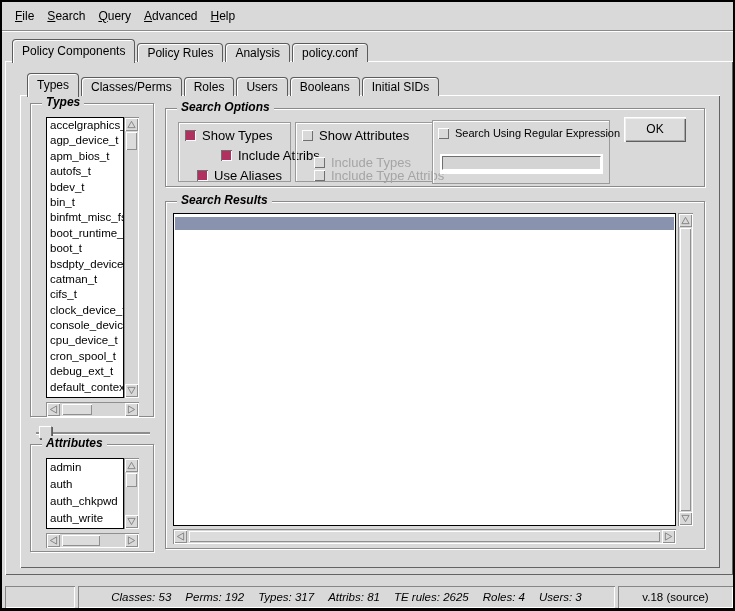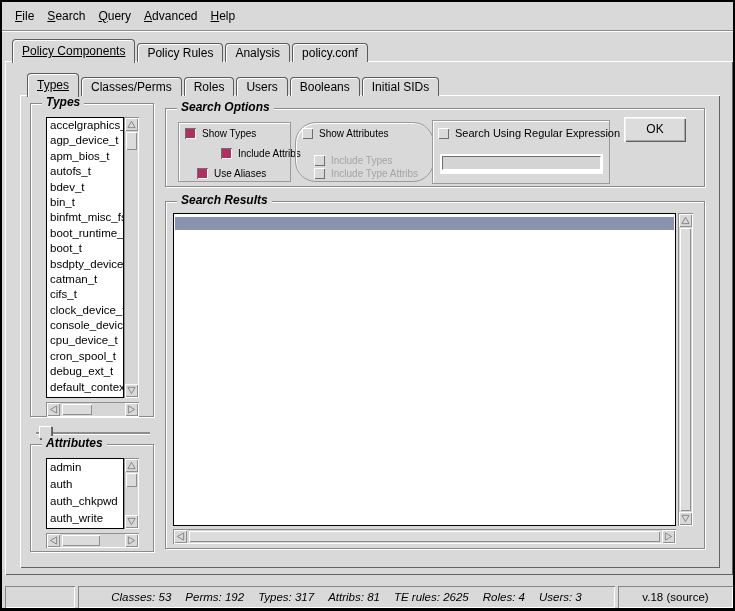--- a/index.html
+++ b/index.html
@@ -19,21 +19,21 @@
   .tabrow { position:absolute; display:flex; align-items:flex-end; }
   .main-tabrow { left:10px; top:36px; height:24px; z-index:5; }
   .sub-tabrow  { left:25px; top:70px; height:24px; z-index:5; }
   .tab {
     background:#d9d9d9; padding:0 9px; height:19px; line-height:18px;
     border:1px solid #5c5c5c; border-bottom:none;
     border-top-left-radius:4px; border-top-right-radius:4px;
     box-shadow:inset 1px 1px 0 #ffffff; margin-right:2px; cursor:default;
     white-space:nowrap;
   }
-  .tab.active { height:24px; line-height:22px; margin-bottom:-1px; z-index:6;text-decoration:underline; }
+  .tab.active { height:24px; line-height:22px; margin-bottom:-1px; z-index:6; }
   
   .page { position:absolute; background:#d9d9d9;
     box-shadow:inset 1px 1px 0 #ffffff, inset -1px -1px 0 #636363; }
   .main-page { left:3px; top:59px; width:728px; height:514px; }
   .sub-page  { left:18px; top:93px; width:700px; height:473px; }
   
   .lframe { position:absolute; border:1px solid #8a8a8a;
     box-shadow:inset 1px 1px 0 #ffffff, 1px 1px 0 #ffffff; }
   .lframe > .lbl { position:absolute; top:-9px; left:11px; background:#d9d9d9;
     padding:0 4px; font-weight:bold; font-style:italic; font-size:12px; white-space:nowrap; }
@@ -58,21 +58,21 @@
   .tri { width:9px; height:9px; display:block; }
   .tri polygon { fill:#d9d9d9; stroke:#7f7f7f; stroke-width:1; }
   .tri.down { transform:rotate(180deg); } .tri.left { transform:rotate(-90deg); }
   .tri.right { transform:rotate(90deg); }
   
   .cbrow { position:absolute; display:flex; align-items:center; white-space:nowrap; }
   .cbrow .box { width:11px; height:11px; background:#d9d9d9; flex:0 0 11px;
     box-shadow:inset 1px 1px 0 #ffffff, inset -1px -1px 0 #6f6f6f; margin-right:6px; }
   .cbrow.on .box { background:#b03060;
     box-shadow:inset 1px 1px 0 #6f6f6f, inset -1px -1px 0 #ffffff; }
-  .cbrow .cbl { font-size:10px; }
+  .cbrow .cbl { font-size:13px; }
   .cbrow.disabled .cbl { color:#a5a5a5; }
   .group { position:absolute; border:1px solid #9a9a9a;
     box-shadow:inset 1px 1px 0 #ffffff; }
   
   .entry { position:absolute; background:#ffffff; padding:2px; }
   .entry input { width:100%; height:14px; background:#d4d4d4; border:1px solid;
     border-color:#6f6f6f #ffffff #ffffff #6f6f6f; font-family:inherit; font-size:11px; }
   
   .btn { position:absolute; background:#dcdcdc; text-align:center;
     box-shadow:inset 1px 1px 0 #ffffff, inset 2px 2px 0 #efefef,
@@ -217,21 +217,21 @@
       <div class="cbrow on" style="left:18px; top:25px;margin-left:24px;">
         <span class="box"></span>
         <span class="cbl">Include Attribs</span>
       </div>
       <div class="cbrow on" style="left:18px; top:45px;">
         <span class="box"></span>
         <span class="cbl">Use Aliases</span>
       </div>
     </div>
 
-    <div class="group" style="left:129px; top:13px; width:139px; height:60px;border-radius:21px;">
+    <div class="group" style="left:129px; top:13px; width:139px; height:60px;">
       <div class="cbrow" style="left:6px; top:5px;">
         <span class="box"></span>
         <span class="cbl">Show Attributes</span>
       </div>
       <div class="cbrow disabled" style="left:18px; top:32px;">
         <span class="box"></span>
         <span class="cbl">Include Types</span>
       </div>
       <div class="cbrow disabled" style="left:18px; top:45px;">
         <span class="box"></span>

